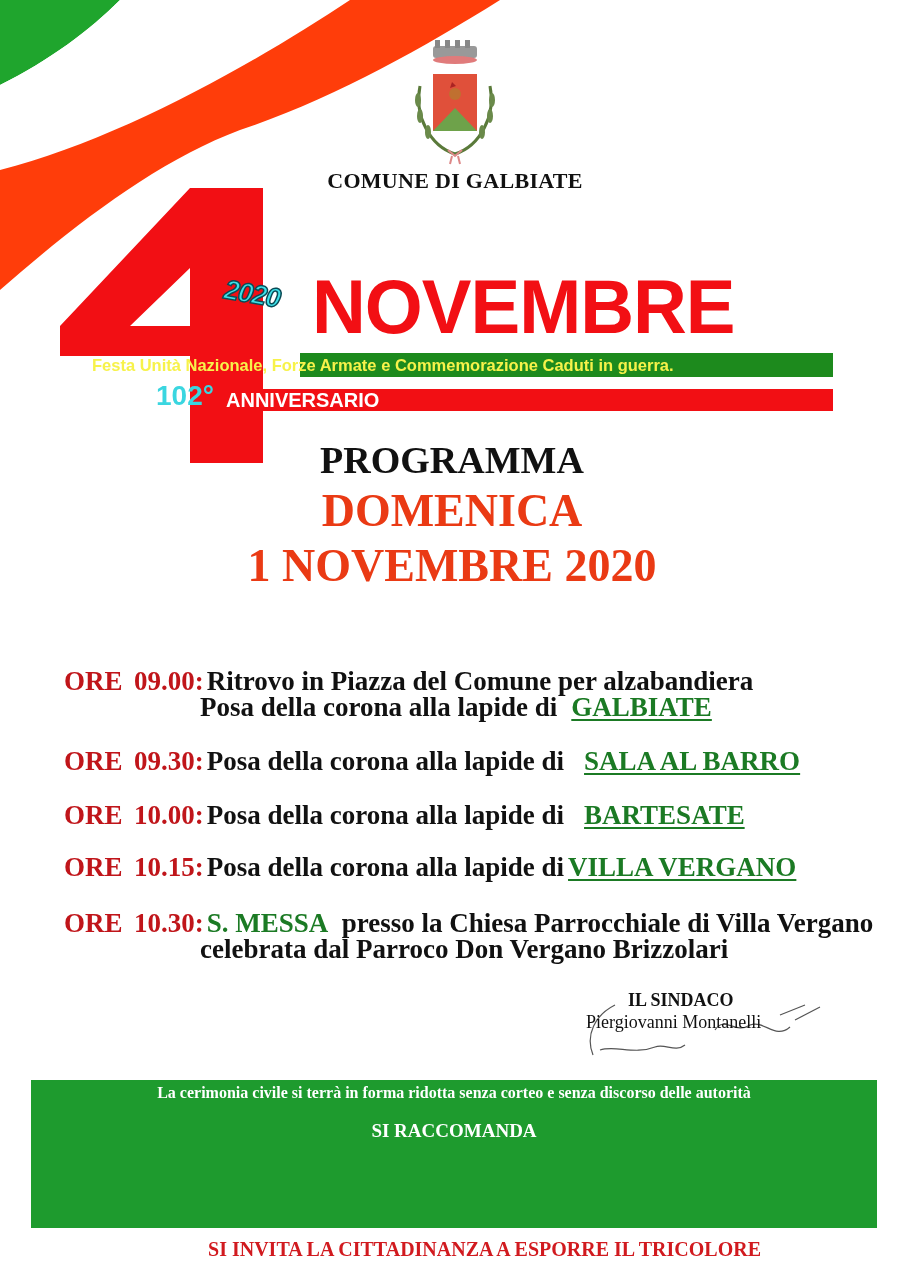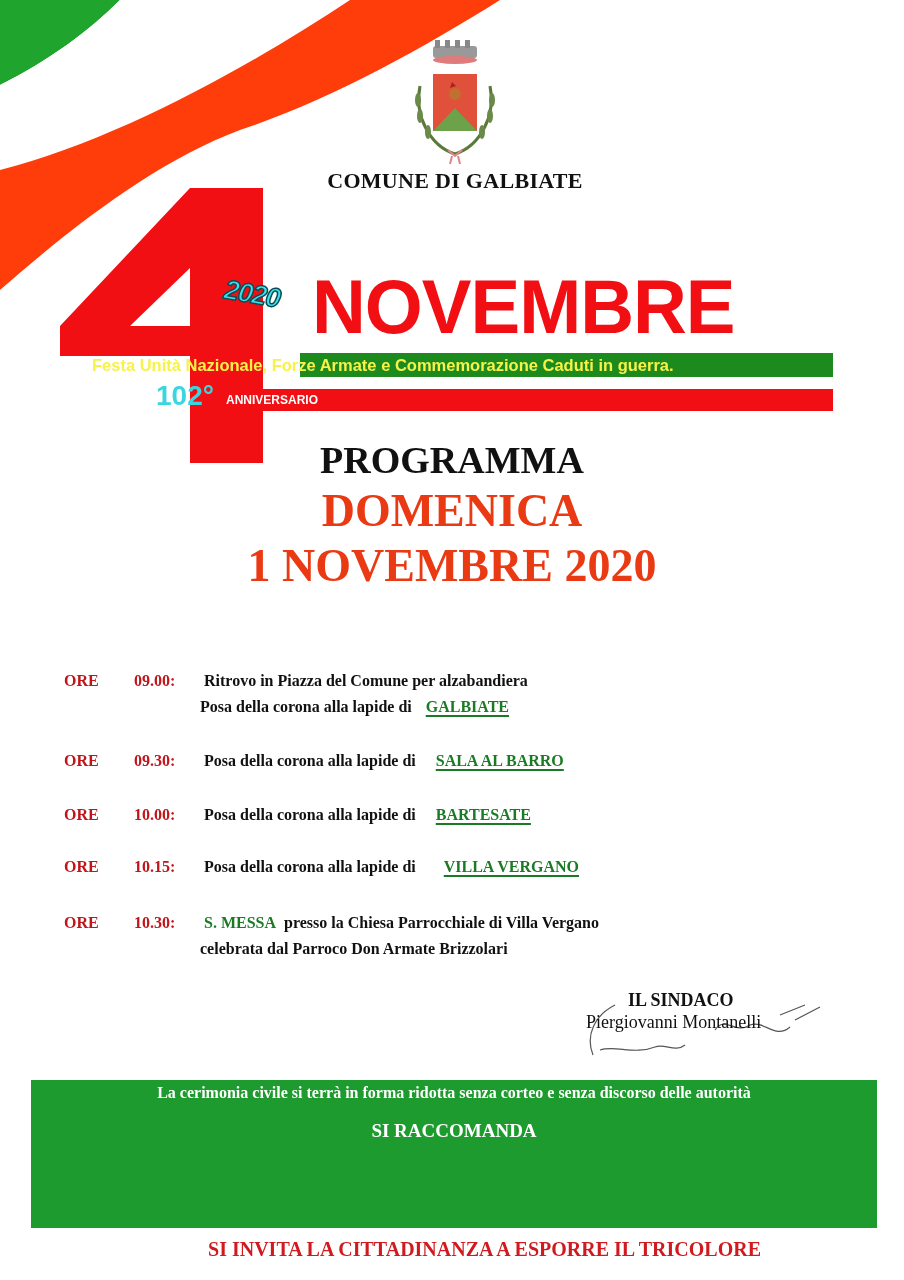--- a/index.html
+++ b/index.html
@@ -7,25 +7,25 @@
   #flag { position:absolute; left:0; top:0; width:904px; height:480px; }
   .crest { position:absolute; left:400px; top:36px; width:110px; height:130px; }
   .comune { position:absolute; left:300px; top:168px; width:310px; text-align:center; font-weight:bold; font-size:22px; color:#111; letter-spacing:0.3px; }
   .big4 { position:absolute; left:60px; top:188px; width:210px; height:275px; }
   .year { position:absolute; left:224px; top:279px; font-family:"Liberation Sans", sans-serif; font-weight:bold; font-style:italic; font-size:27px; color:#3ee0e8; -webkit-text-stroke:1.5px #0a4a55; transform:rotate(10deg); letter-spacing:-1px; }
   .novembre { position:absolute; left:312px; top:262px; font-family:"Liberation Sans", sans-serif; font-weight:bold; font-size:76px; line-height:90px; color:#f20f14; letter-spacing:-1px; transform:scaleX(0.98); transform-origin:left; }
   .festa-bar { position:absolute; left:300px; top:353px; width:533px; height:24px; background:#1d8a1d; }
   .festa { position:absolute; left:92px; top:353px; font-family:"Liberation Sans", sans-serif; font-weight:bold; font-size:16.5px; line-height:24px; color:#f7f24a; white-space:nowrap; }
   .anniv-bar { position:absolute; left:220px; top:389px; width:613px; height:22px; background:#f20f14; }
   .num102 { position:absolute; left:156px; top:380px; font-family:"Liberation Sans", sans-serif; font-weight:bold; font-size:28px; line-height:32px; color:#3ad6e0; }
-  .anniv { position:absolute; left:226px; top:389px; font-family:"Liberation Sans", sans-serif; font-weight:bold; font-size:12px; line-height:22px; color:#ffffff; }
+  .anniv { position:absolute; left:226px; top:389px; font-family:"Liberation Sans", sans-serif; font-weight:bold; font-size:20px; line-height:22px; color:#ffffff; }
   .programma { position:absolute; left:0; top:438px; width:904px; text-align:center; font-weight:bold; font-size:38px; color:#111; }
   .domenica { position:absolute; left:0; top:484px; width:904px; text-align:center; font-weight:bold; font-size:46px; color:#ea3a14; }
   .date { position:absolute; left:0; top:539px; width:904px; text-align:center; font-weight:bold; font-size:46px; color:#ea3a14; }
-  .sched { position:absolute; left:64px; font-weight:bold; font-size:16px; line-height:26px; color:#111; white-space:nowrap; }
+  .sched { position:absolute; left:64px; font-weight:bold; font-size:27px; line-height:26px; color:#111; white-space:nowrap; }
   .ore { color:#c0151a; display:inline-block; width:70px; }
   .time { color:#c0151a; display:inline-block; width:66px; }
   .place { color:#1b7a24; text-decoration:underline; text-decoration-thickness:2px; text-underline-offset:3px; margin-left:14px; }
   .messa { color:#1b7a24; }
   .indent { padding-left:136px; }
   .sindaco { position:absolute; left:628px; top:990px; font-weight:bold; font-size:18px; color:#111; }
   .sindaco-name { position:absolute; left:586px; top:1012px; font-size:18px; color:#111; }
   .signature { position:absolute; left:575px; top:995px; width:250px; height:70px; }
   .covid { position:absolute; left:31px; top:1080px; width:846px; height:148px; background:#1e9b2e; color:#ffffff; text-align:center; font-weight:bold; }
   .covid .l1 { font-size:22px; margin-top:12px; }
@@ -96,26 +96,26 @@
 
 <div class="sched" style="top:748px;">
   <span class="ore">ORE</span><span class="time">09.30:</span> <span>Posa della corona alla lapide di</span><span class="place" style="margin-left:20px;">SALA AL BARRO</span>
 </div>
 
 <div class="sched" style="top:802px;">
   <span class="ore">ORE</span><span class="time">10.00:</span> <span>Posa della corona alla lapide di</span><span class="place" style="margin-left:20px;">BARTESATE</span>
 </div>
 
 <div class="sched" style="top:854px;">
-  <span class="ore">ORE</span><span class="time">10.15:</span> <span>Posa della corona alla lapide di</span><span class="place" style="margin-left:28px;font-family:Liberation Serif, serif;">VILLA VERGANO</span>
+  <span class="ore">ORE</span><span class="time">10.15:</span> <span>Posa della corona alla lapide di</span><span class="place" style="margin-left:4px;font-family:Liberation Serif, serif;">VILLA VERGANO</span>
 </div>
 
 <div class="sched" style="top:910px;">
   <div><span class="ore">ORE</span><span class="time">10.30:</span> <span class="messa">S. MESSA</span>&nbsp; <span>presso la Chiesa Parrocchiale di Villa Vergano</span></div>
-  <div class="indent"><span>celebrata dal Parroco Don Armate Brizzolari</span></div>
+  <div class="indent"><span>celebrata dal Parroco Don Vergano Brizzolari</span></div>
 </div>
 
 <svg class="signature" viewBox="0 0 250 70">
   <path d="M40,10 C20,20 10,40 18,60 M25,55 C40,50 60,60 80,52 C90,48 100,58 110,50 M140,35 C150,20 160,40 175,30 C190,25 200,45 215,32 M205,20 L230,10 M220,25 L245,12" stroke="#555" stroke-width="1.2" fill="none"></path>
 </svg>
 <div class="sindaco">IL SINDACO</div>
 <div class="sindaco-name">Piergiovanni Montanelli</div>
 
 <div class="covid">
   <div class="l2">La cerimonia civile si terrà in forma ridotta senza corteo e senza discorso delle autorità</div>

